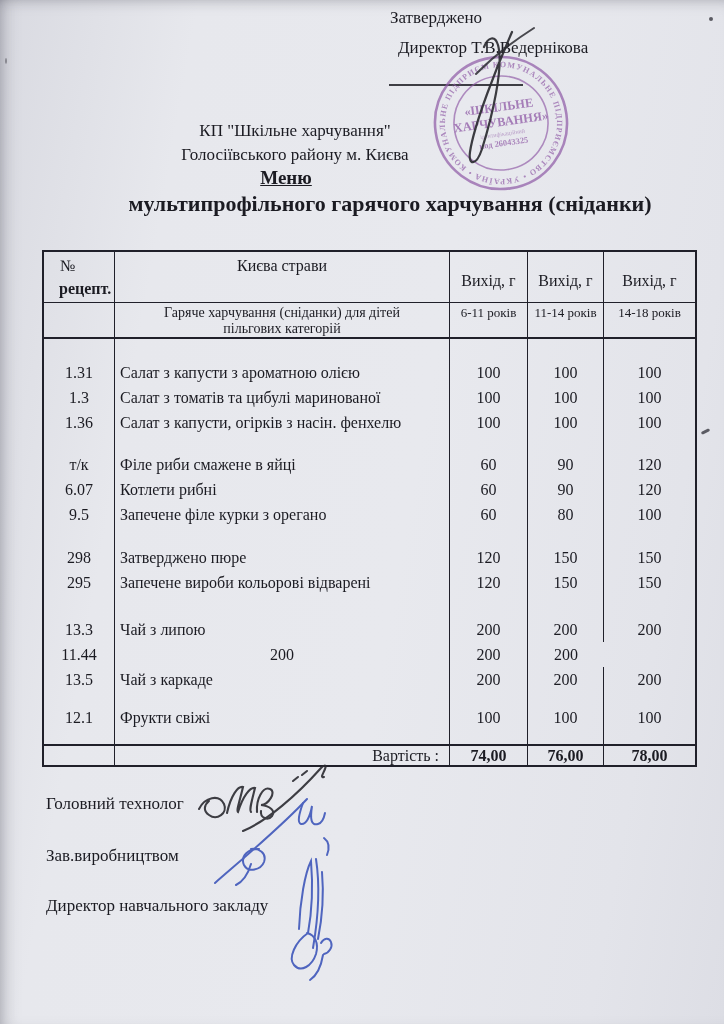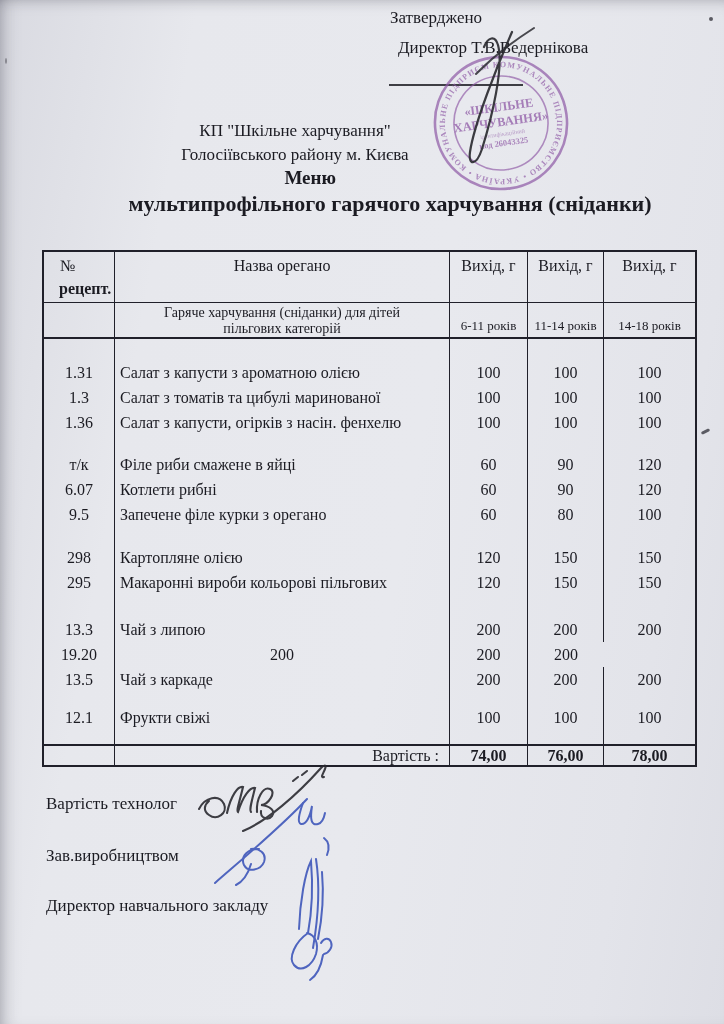--- a/index.html
+++ b/index.html
@@ -11,38 +11,38 @@
     position:relative;width:724px;height:1024px;overflow:hidden;
     background:linear-gradient(100deg,#d9dae1 0%,var(--paper) 22%,#e8e9ee 55%,#e3e4ea 85%,#dddee5 100%);
     font-family:"Liberation Serif","DejaVu Serif",serif;color:var(--text);
     box-shadow:inset 14px 0 20px -16px rgba(55,55,70,.55), inset 0 12px 16px -14px rgba(55,55,70,.40);
   }
   .t{position:absolute;white-space:nowrap;}
   .approved{left:390px;top:8px;font-size:17px;}
   .director{left:398px;top:38px;font-size:17px;}
   .sign-line{position:absolute;left:389px;top:84px;width:134px;height:2px;background:var(--ink_black);opacity:.9;}
   .org-block{position:absolute;left:60px;top:119px;width:470px;text-align:center;font-size:17px;line-height:24px;}
-  .ttl-menu{left:236px;top:167px;width:100px;text-align:right;font-size:19px;font-weight:bold;}
+  .ttl-menu{left:236px;top:167px;width:100px;text-align:center;font-size:19px;font-weight:bold;text-decoration:underline;}
   .ttl-sub{left:58px;top:191px;width:664px;text-align:center;font-size:22px;font-weight:bold;}
   .ttl-date{left:38px;top:216px;width:664px;text-align:center;font-size:19px;font-weight:bold;letter-spacing:.5px;word-spacing:6px;}
 
   
   .menu-table{position:absolute;left:42px;top:250px;width:655px;height:517px;border:2.5px solid var(--ln);box-sizing:border-box;display:flex;flex-direction:column;}
   .trow{display:grid;grid-template-columns:71px 335px 78px 76px 1fr;}
   .cell{border-right:1.5px solid var(--ln);box-sizing:border-box;overflow:hidden;}
   .cell:last-child{border-right:none;}
   .hdr1 .cell{border-bottom:1.5px solid var(--ln);height:51px;font-size:16px;}
   .hdr1 .num-h{padding-top:2px;line-height:23px;}
   .hdr1 .num-h .l1{padding-left:16px;}
   .hdr1 .num-h .l2{padding-left:15px;font-weight:bold;}
   .hdr1 .name-h{text-align:center;padding-top:3px;line-height:22px;}
-  .hdr1 .out-h{text-align:center;padding-top:3px;line-height:22px;}
+  .hdr1 .out-h{text-align:center;padding-top:18px;line-height:22px;}
   .hdr2 .cell{border-bottom:2px solid var(--ln);height:36px;}
   .hdr2 .cat{ text-align:center;font-size:14px;line-height:16px;padding-top:2px;}
-  .hdr2 .age{display:flex;align-items:flex-end;justify-content:center;font-size:13px;padding-bottom:3px;}
+  .hdr2 .age{display:flex;align-items:flex-end;justify-content:center;font-size:13px;padding-bottom:16px;}
   .tbody{flex:1;display:flex;flex-direction:column;}
   .tbody .trow.dish{height:25px;line-height:25px;font-size:16px;}
   .tbody .trow.fillrow{flex:1;}
   .tbody .num-c{text-align:center;}
   .tbody .name-c{padding-left:5px;}
   .tbody .val-c{text-align:center;}
   .footrow .cell{border-top:2px solid var(--ln);height:21px;line-height:20px;font-size:16px;}
   .footrow .lbl{text-align:right;padding-right:10px;}
   .footrow .val{text-align:center;font-weight:bold;}
 
@@ -94,21 +94,21 @@
   </div>
   <div class="t ttl-menu">Меню</div>
   <div class="t ttl-sub">мультипрофільного гарячого харчування (сніданки)</div>
 
   <div class="menu-table">
     <div class="trow hdr1">
       <div class="cell num-h">
         <div class="l1">№</div>
         <div class="l2">рецепт.</div>
       </div>
-      <div class="cell name-h">Назва орегано</div>
+      <div class="cell name-h">Києва страви</div>
       <div class="cell out-h">Вихід, г</div>
       <div class="cell out-h">Вихід, г</div>
       <div class="cell out-h">Вихід, г</div>
     </div>
     <div class="trow hdr2">
       <div class="cell"></div>
       <div class="cell cat">
         <div>Гаряче харчування (сніданки) для дітей</div>
         <div>пільгових категорій</div>
       </div>
@@ -175,48 +175,48 @@
         </div>
         <div class="trow gaprow" style="height: 18px;">
           <div class="cell num-c"></div>
           <div class="cell name-c"></div>
           <div class="cell val-c"></div>
           <div class="cell val-c"></div>
           <div class="cell val-c"></div>
         </div>
         <div class="trow dish">
           <div class="cell num-c">298</div>
-          <div class="cell name-c">Картопляне олією</div>
+          <div class="cell name-c">Затверджено пюре</div>
           <div class="cell val-c">120</div>
           <div class="cell val-c">150</div>
           <div class="cell val-c">150</div>
         </div>
         <div class="trow dish">
           <div class="cell num-c">295</div>
-          <div class="cell name-c">Макаронні вироби кольорові пільгових</div>
+          <div class="cell name-c">Запечене вироби кольорові відварені</div>
           <div class="cell val-c">120</div>
           <div class="cell val-c">150</div>
           <div class="cell val-c">150</div>
         </div>
         <div class="trow gaprow" style="height: 22px;">
           <div class="cell num-c"></div>
           <div class="cell name-c"></div>
           <div class="cell val-c"></div>
           <div class="cell val-c"></div>
           <div class="cell val-c"></div>
         </div>
         <div class="trow dish">
           <div class="cell num-c">13.3</div>
           <div class="cell name-c">Чай з липою</div>
           <div class="cell val-c">200</div>
           <div class="cell val-c">200</div>
           <div class="cell val-c">200</div>
         </div>
         <div class="trow dish">
-          <div class="cell num-c">19.20</div>
+          <div class="cell num-c">11.44</div>
           <div class="cell val-c">200</div>
           <div class="cell val-c">200</div>
           <div class="cell val-c">200</div>
         </div>
         <div class="trow dish">
           <div class="cell num-c">13.5</div>
           <div class="cell name-c">Чай з каркаде</div>
           <div class="cell val-c">200</div>
           <div class="cell val-c">200</div>
           <div class="cell val-c">200</div>
@@ -245,21 +245,21 @@
       </div>
     <div class="trow footrow">
       <div class="cell"></div>
       <div class="cell lbl">Вартість :</div>
       <div class="cell val">74,00</div>
       <div class="cell val">76,00</div>
       <div class="cell val">78,00</div>
     </div>
   </div>
 
-  <div class="t sig-label sig1">Вартість технолог</div>
+  <div class="t sig-label sig1">Головний технолог</div>
   <div class="t sig-label sig2">Зав.виробництвом</div>
   <div class="t sig-label sig3">Директор навчального закладу</div>
 
   <svg class="sigs-svg" width="290" height="260" viewBox="0 0 290 260">
     <g fill="none" stroke-linecap="round" style="stroke:var(--ink_black)" stroke-width="2.1" opacity=".9">
       <path d="M24,76 c6,-12 20,-15 25,-5 c4,9 -7,17 -15,11 c-6,-4 -5,-10 0,-14"></path>
       <path d="M52,80 c4,-18 11,-27 16,-26 c-3,13 -7,24 -5,25 c5,-16 12,-25 17,-24 c-3,12 -6,22 -4,24"></path>
       <path d="M82,79 c-1,-13 6,-26 13,-23 c7,3 -2,16 -9,16 c9,1 15,6 11,11 c-4,5 -12,2 -11,-5"></path>
       <path d="M68,98 C92,88 122,62 146,35 c3,-3 6,-4 4,1 c-2,5 -5,9 -1,8"></path>
       <path d="M118,48 l5,-4 M127,42 l5,-4"></path>

